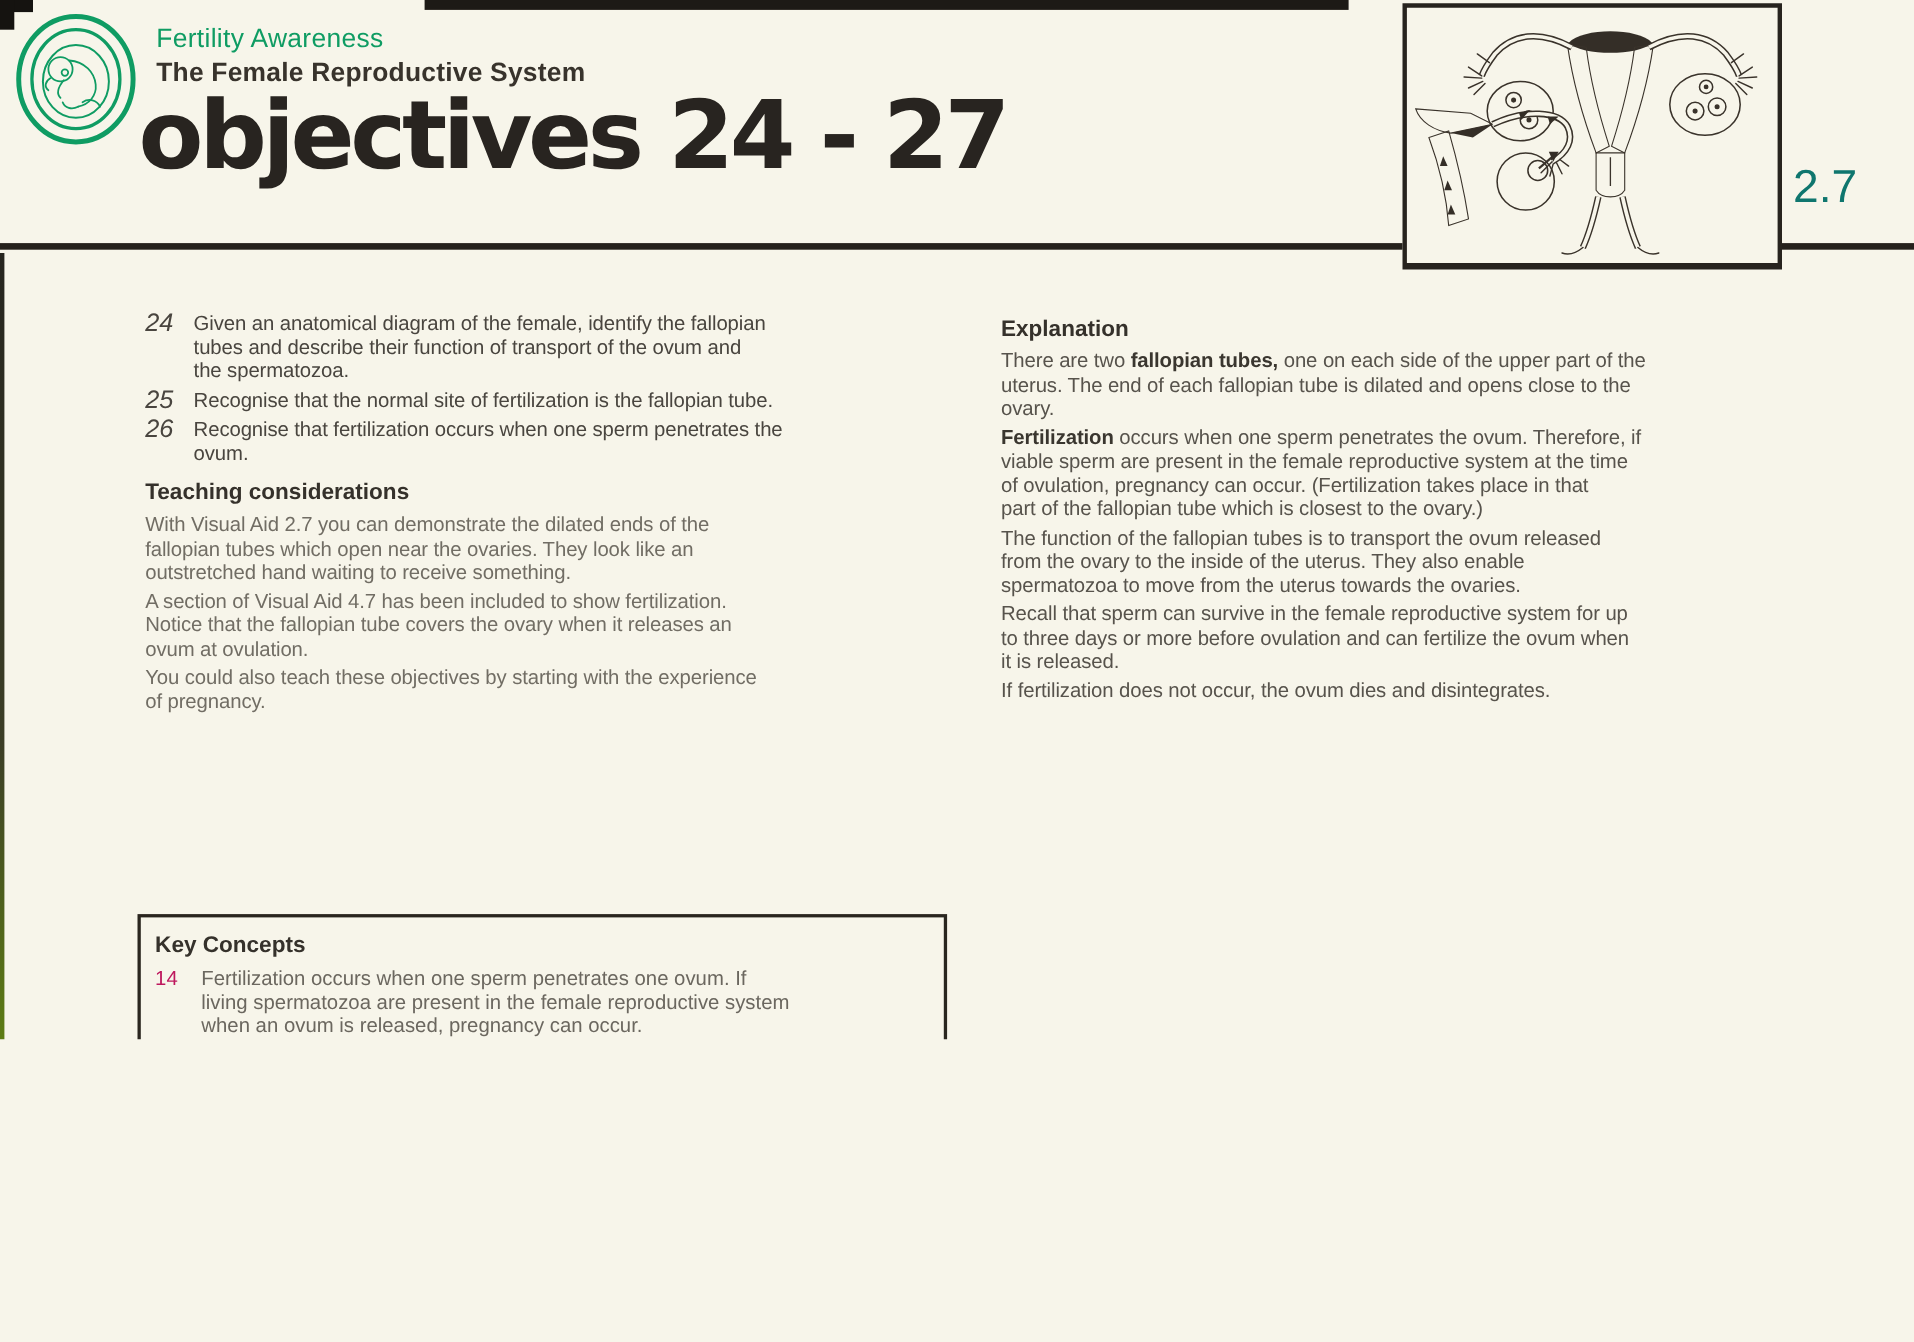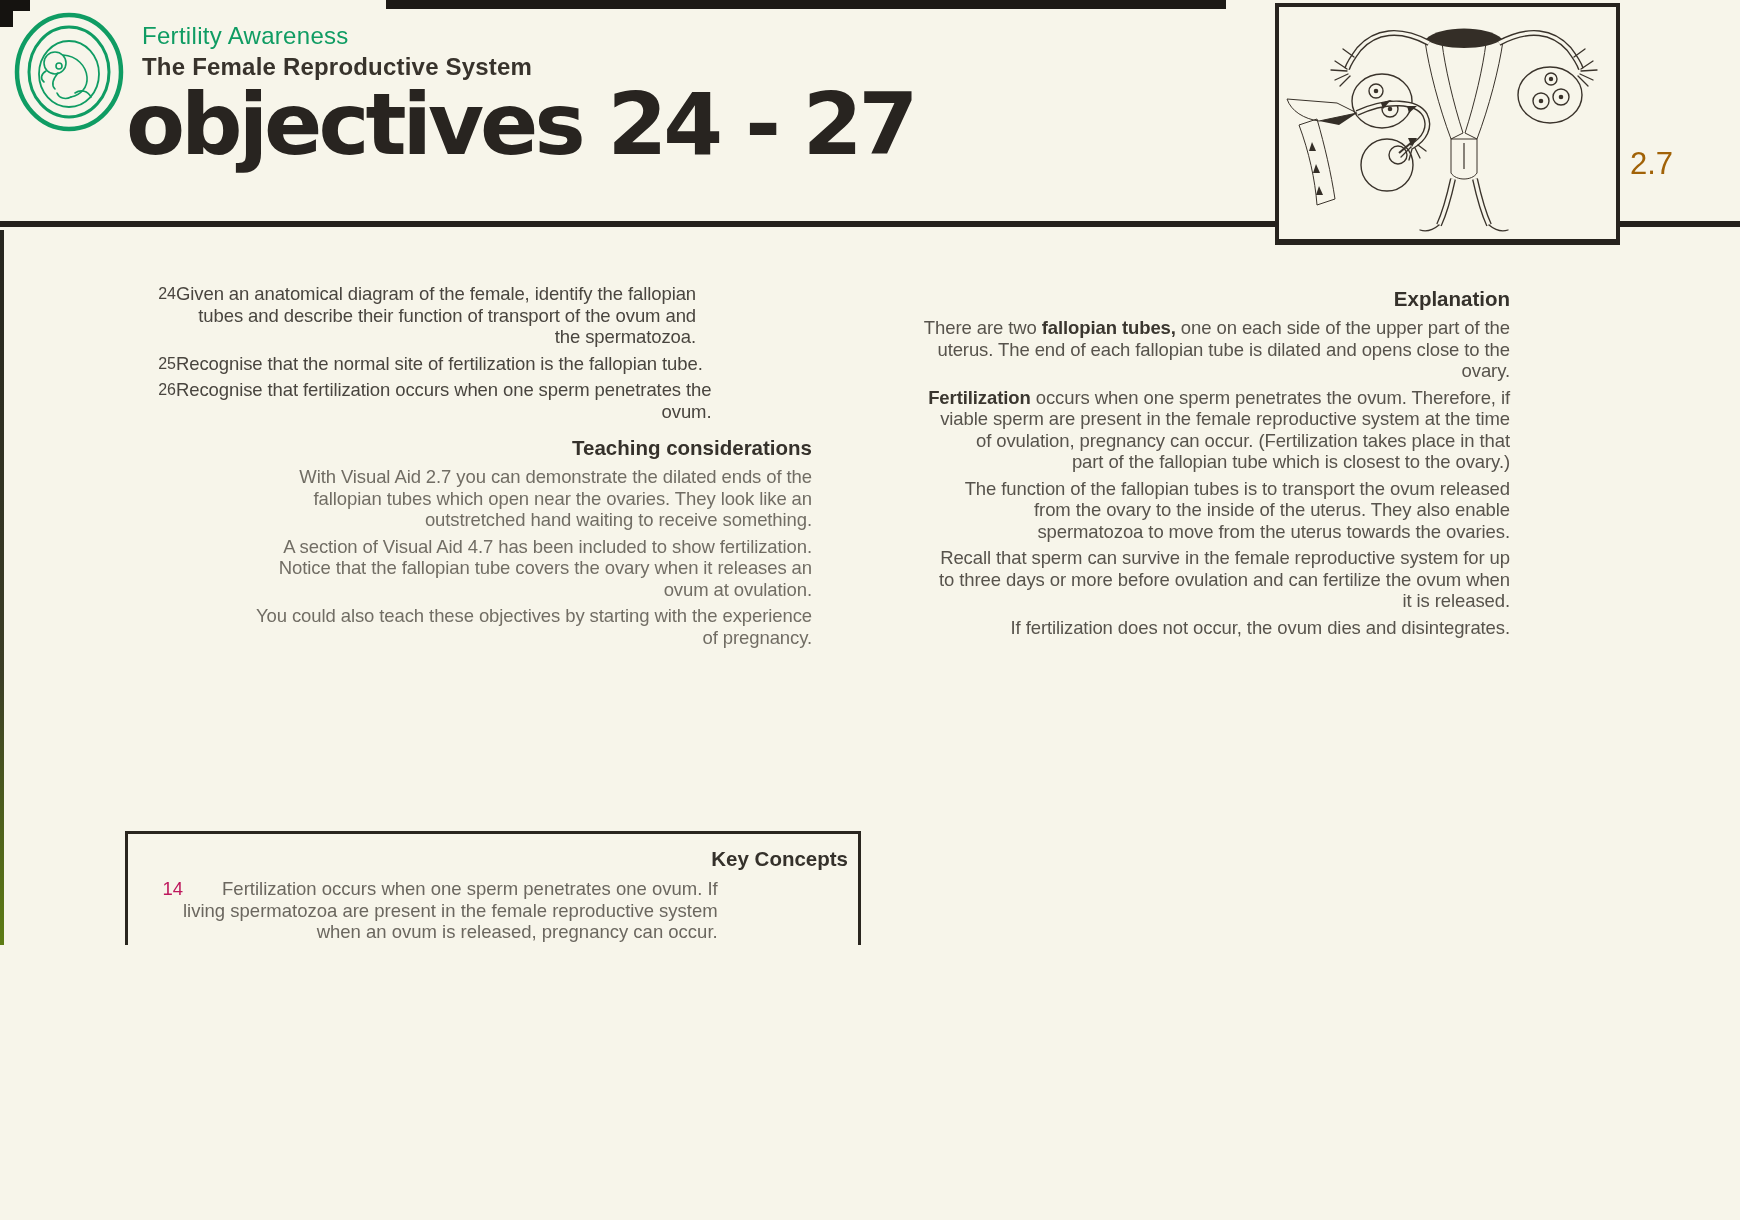--- a/index.html
+++ b/index.html
@@ -1,44 +1,43 @@
 <!DOCTYPE html>
 <html><head>
 <meta charset="utf-8">
 <style>
   html,body { margin:0; padding:0; background:#f7f5ea; }
   .page {
     position:relative; width:1740px; height:945px; background:#f7f5ea;
     overflow:hidden; font-family:"Liberation Sans","DejaVu Sans",sans-serif;
     color:#49453f;
-    text-align:right;
   }
   
   .top-strip { position:absolute; left:386px; top:0; width:840px; height:9px; background:#1d1a16; }
   .corner-a  { position:absolute; left:0; top:0; width:30px; height:11px; background:#151310; }
   .corner-b  { position:absolute; left:0; top:0; width:13px; height:27px; background:#151310; }
   .left-strip{ position:absolute; left:0; top:230px; width:4px; height:990px;
                background:linear-gradient(#26251f,#3c3e26 45%,#5d7c14 72%,#86cb06 92%,#93dc04); }
   
   .header-rule { position:absolute; left:0; top:221px; width:1740px; height:6px; background:#25211c; }
   .logo { position:absolute; left:13px; top:11px; }
   .brand { position:absolute; left:142px; top:22px; font-size:24px; letter-spacing:.3px; color:#0f9c63; }
   .unit  { position:absolute; left:142px; top:53px; font-size:24px; font-weight:bold; letter-spacing:.2px; color:#38332c; }
   .big-title { position:absolute; left:126px; top:74px; font-family:"DejaVu Sans",sans-serif;
                font-weight:bold; font-size:86px; letter-spacing:-4px; color:#282420; }
   
   .visual-aid-box { position:absolute; left:1275px; top:3px; width:345px; height:242px;
                     box-sizing:border-box; background:#f7f5ea; border:4px solid #27231e;
                     border-bottom-width:6px; z-index:2; }
-  .visual-aid-label { position:absolute; left:1630px; top:146px; font-size:31px; color:#a16207; }
+  .visual-aid-label { position:absolute; left:1630px; top:146px; font-size:42px; color:#0f766e; }
   
   .col-left  { position:absolute; left:132px; top:283px; width:680px; }
   .col-right { position:absolute; left:910px; top:283px; width:600px; }
   .obj-item { display:flex; margin-bottom:5px; }
-  .obj-num  { width:44px; flex:none; font-size:16px; line-height:21.5px; }
+  .obj-num  { width:44px; flex:none; font-size:23px; line-height:21.5px;font-style:italic; }
   .obj-text { white-space:pre-line; font-size:18.5px; line-height:21.5px; letter-spacing:-.1px; }
   .section-heading { font-size:20.5px; font-weight:bold; color:#35312b; margin:14px 0 6px; }
   .col-right .section-heading { margin-top:4px; }
   .para { white-space:pre-line; font-size:18.5px; line-height:21.5px; letter-spacing:-.1px; margin:0 0 5px; }
   .teaching-para { color:#716d64; }
   .expl-para { color:#57534c; }
   .expl-para b { color:#3a362f;margin-top:29px; }
   
   .key-box { position:absolute; left:125px; top:831px; width:736px; height:133px;
              box-sizing:border-box; border:3px solid #2a261f; padding:13px 10px 0 13px; }

